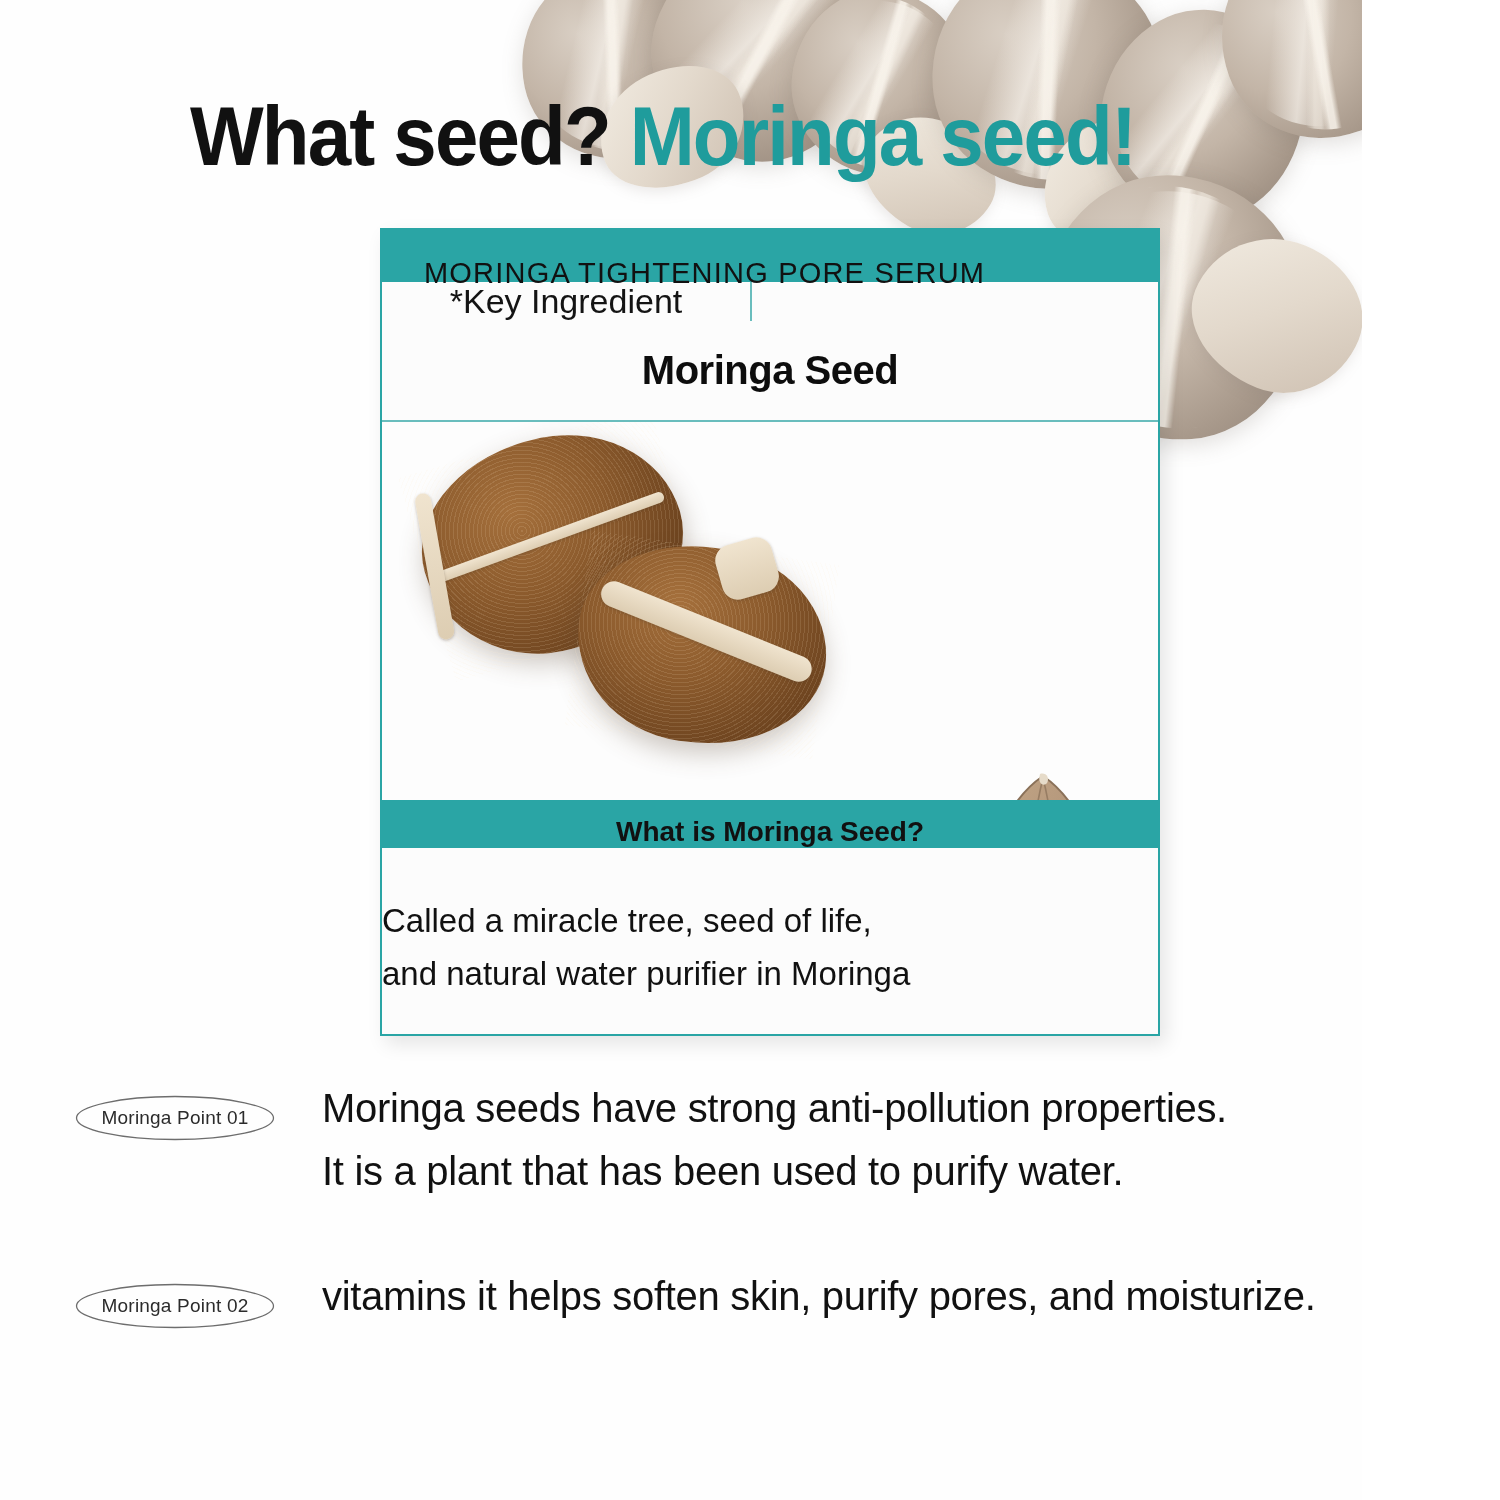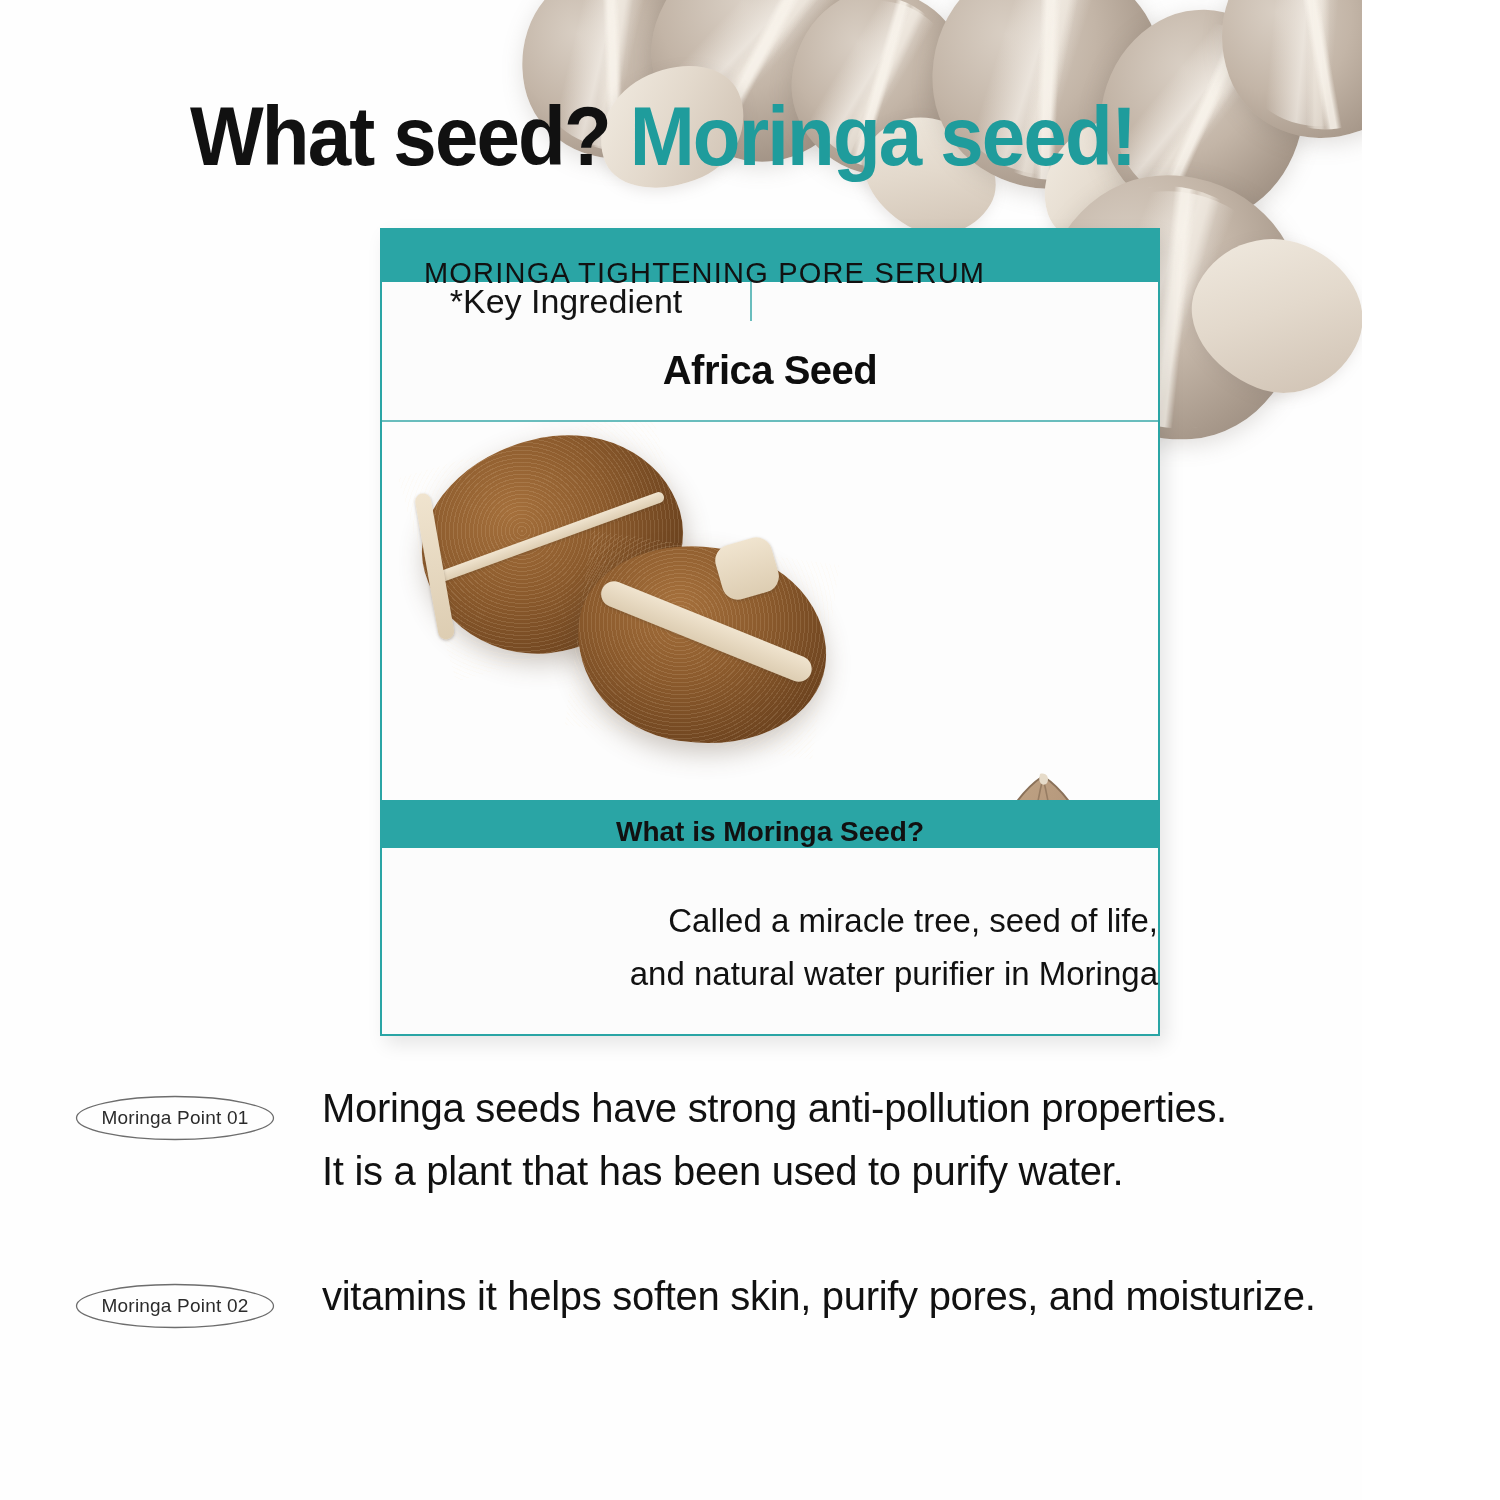--- a/index.html
+++ b/index.html
@@ -60,21 +60,21 @@
     box-shadow:0 10px 26px rgba(90,70,50,.30);}
   .pseed .grain{position:absolute;inset:0;border-radius:inherit;opacity:.35;
     background:repeating-radial-gradient(circle at 40% 40%, rgba(255,235,205,.35) 0 1px, transparent 1px 4px);}
   .pseed .ridge{position:absolute;background:linear-gradient(180deg,#f0e4cf,#ddcdb2);
     box-shadow:0 1px 3px rgba(80,60,40,.35);}
 
   .band{height:48px;background:#2aa5a5;display:flex;align-items:flex-end;justify-content:center;position:relative;z-index:3;}
   .band .t{font-size:28px;font-weight:700;color:#111;
     font-family:"Liberation Sans Narrow","Liberation Sans",sans-serif;}
 
-  .desc{padding:46px 0 0 0;text-align:right;}
+  .desc{padding:46px 0 0 0;text-align:left;}
   .desc .l{font-size:33px;color:#111;line-height:1.62;
     font-family:"Liberation Sans Narrow","Liberation Sans",sans-serif;}
 
   
   .mascot{position:absolute;left:576px;top:348px;width:170px;height:238px;z-index:4;}
 
   
   .points{position:absolute;left:0;top:1077px;width:1500px;}
   .point{position:relative;display:flex;align-items:flex-start;margin-bottom:62px;}
   .badge{position:relative;width:200px;height:46px;margin-left:75px;margin-top:18px;flex:0 0 auto;}
@@ -114,21 +114,21 @@
 
     <div class="card-header">
       <span class="t">MORINGA TIGHTENING PORE SERUM</span>
     </div>
 
     <div class="ing-row">
       <div class="ing-left">
         <span class="t">*Key Ingredient</span>
       </div>
       <div class="ing-right">
-        <span class="t">Africa Seed</span>
+        <span class="t">Moringa Seed</span>
       </div>
     </div>
 
     <div class="photo-area">
 
       <div class="pseed" style="left:40px;top:16px;width:262px;height:212px;transform:rotate(-16deg);">
         <div class="body"></div>
           <div class="grain"></div>
         <div class="ridge" style="left:4%;top:44%;width:92%;height:11px;border-radius:6px;transform:rotate(-4deg);"></div>
         <div class="ridge" style="left:1%;top:10%;width:16px;height:70%;border-radius:8px;transform:rotate(6deg);"></div>

